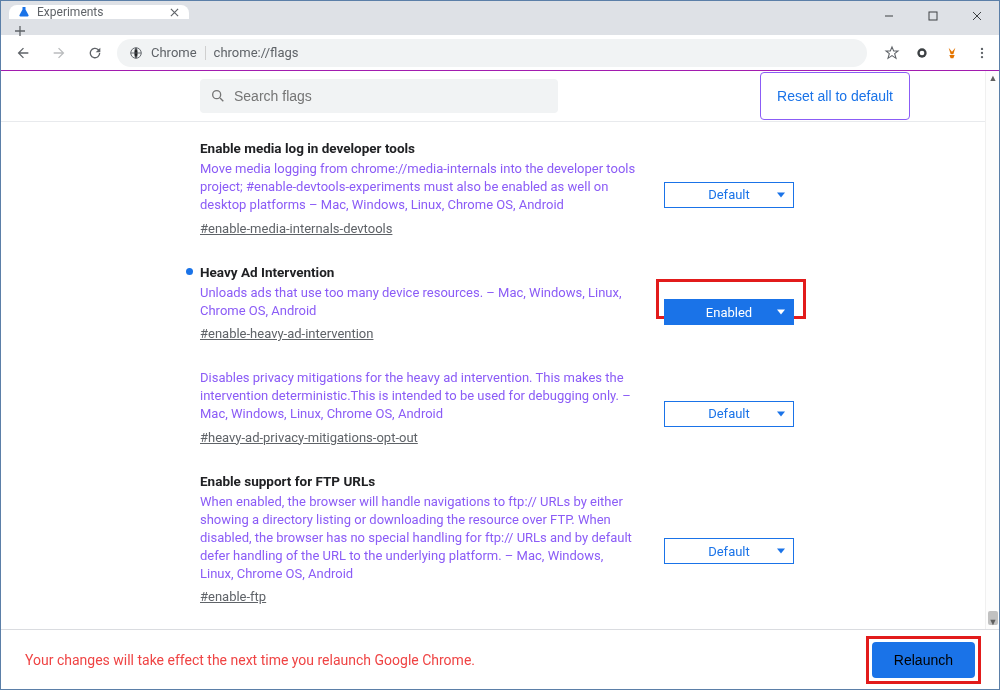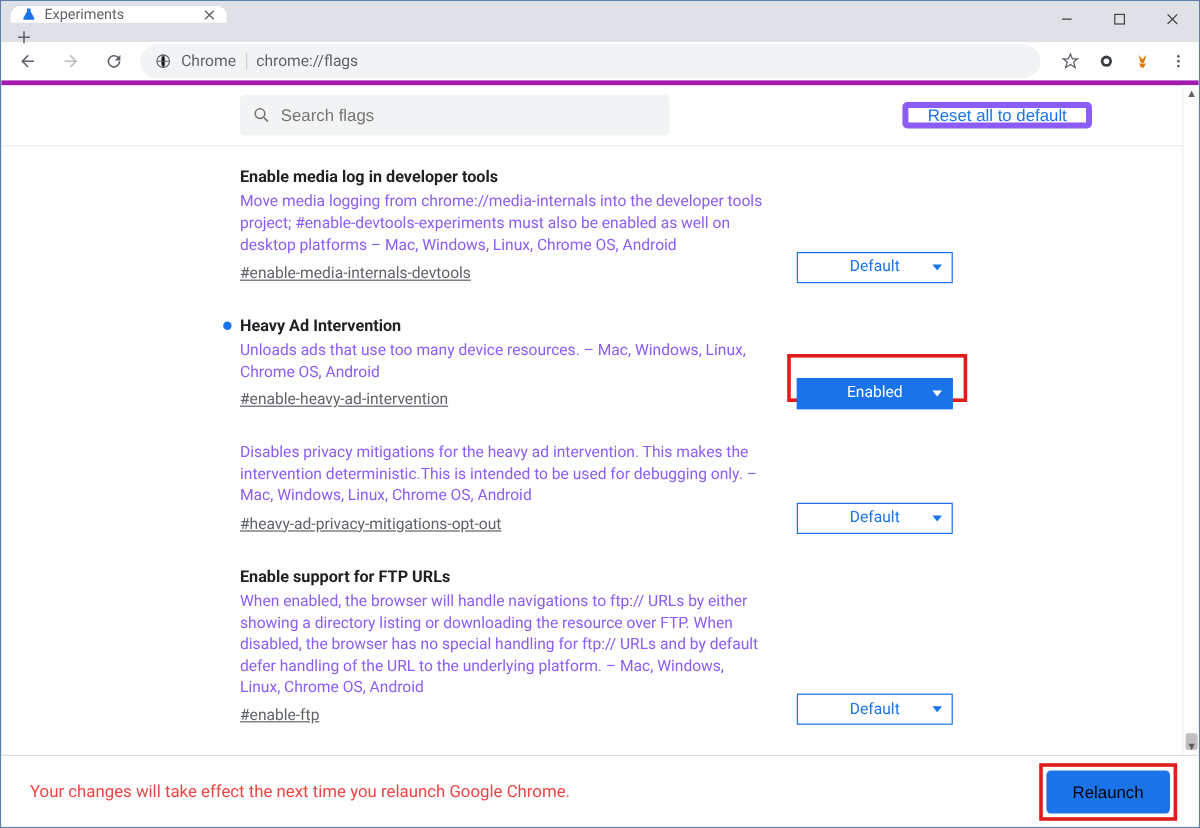--- a/index.html
+++ b/index.html
@@ -52,21 +52,21 @@
     display:flex;
   }
   .win-btn {
     width:44px; height:30px; display:flex; align-items:center; justify-content:center;
     color:#3c4043; font-family: "Segoe UI Symbol", sans-serif;
   }
   
   .toolbar {
     height: 36px;
     background:#fff;
-    border-bottom:4px solid #a21caf;
+    border-bottom:1px solid #a21caf;
     display:flex;
     align-items:center;
     padding: 0 8px;
     gap:8px;
   }
   .nav-btn {
     width:28px; height:28px; display:flex; align-items:center; justify-content:center; color:#5f6368; border-radius:50%;
   }
   .nav-btn.disabled { color:#babcbe; }
   .omnibox {
@@ -106,32 +106,32 @@
   .search-box {
     width: 358px; height:34px; background:#f1f3f4; border-radius:4px;
     display:flex; align-items:center; padding:0 10px; gap:8px; color:#757575;
     margin-left: 0;
   }
   .search-input {
     border:none; background:transparent; outline:none; font-size:14px; color:#202124; flex:1;
   }
   .search-input::placeholder { color:#757575; }
   .reset-btn {
-    height:22px; padding:0 16px; border:5px solid #8b5cf6; border-radius:4px;
+    height:48px; padding:0 16px; border:1px solid #8b5cf6; border-radius:4px;
     background:#fff; color:#1a73e8; font-size:14px; display:flex; align-items:center; cursor:pointer;
     position:absolute; right: -110px;
   }
   
   .flags-area {
     width: 600px;
     margin: 0 auto;
     padding-top:4px;
   }
   .flag {
-    display:flex; gap: 24px; padding: 14px 0 14px 0; align-items:flex-end;
+    display:flex; gap: 24px; padding: 14px 0 14px 0; align-items:center;
     position:relative;
   }
   .flag-left { flex:1; max-width:440px; }
   .flag-title { font-weight:700; font-size:13.5px; color:#202124; margin-bottom:4px; position:relative;}
   .flag-dot { position:absolute; left:-14px; top:4px; width:7px; height:7px; border-radius:50%; background:#1a73e8; }
   .flag-desc { font-size:13px; color:#8b5cf6; line-height:1.4; margin-bottom:6px; }
   .flag-hash { font-size:13px; color:#5f6368; text-decoration:underline; display:inline-block;}
   .flag-right { width:130px; padding-top:14px; }
   .select-wrap {
     width:130px; height:26px; border:1px solid #1a73e8; display:flex; align-items:center; justify-content:center;

